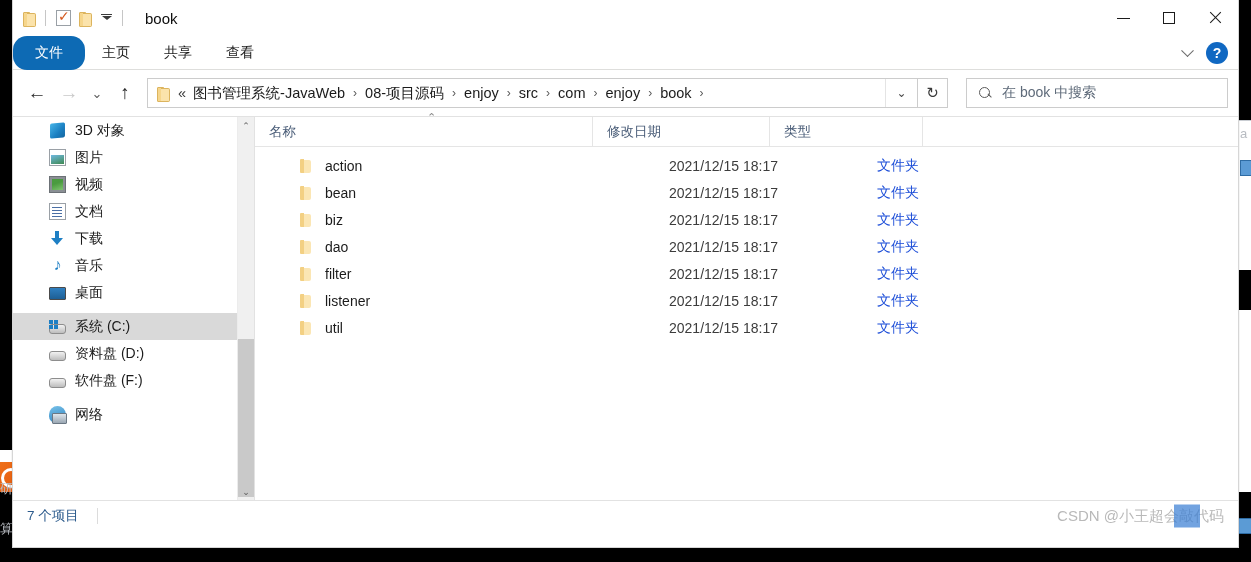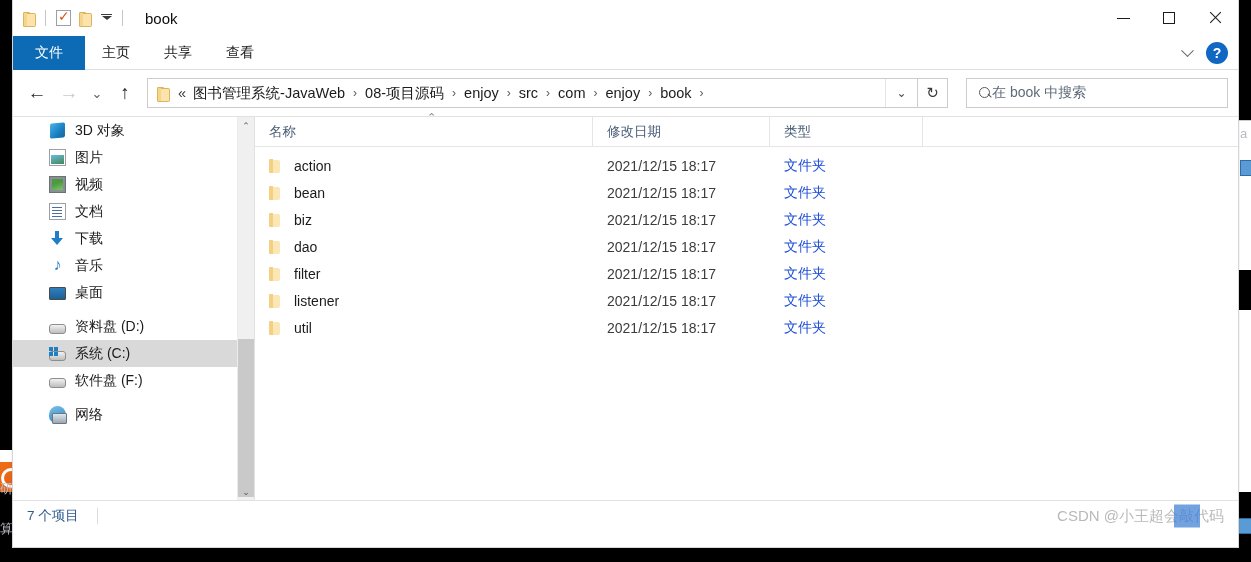--- a/index.html
+++ b/index.html
@@ -183,20 +183,21 @@
     align-items: stretch;
     border-bottom: 1px solid #dededc;
   }
   .rtab {
     display: flex; align-items: center; justify-content: center;
     min-width: 62px;
     padding: 3px 16px;
     font-size: 14px;
     color: #1b1b1b;
     height: 34px;
+    border-radius: 14px;
   }
   .rtab.file {
     background: #0d6ab4;
     color: #ffffff;
     min-width: 72px;
   }
   .ribbon-right {
     position: absolute;
     right: 4px; top: 0;
     height: 34px;
@@ -282,21 +283,21 @@
     font-size: 15px;
   }
   .searchbox {
     width: 262px;
     height: 30px;
     border: 1px solid #cccccc;
     border-left: none;
     display: flex;
     align-items: center;
     padding-left: 12px;
-    gap: 0;
+    gap: 10px;
     margin-left: 18px;
     background: #ffffff;
   }
   .search-ico {
     position: relative; width: 13px; height: 13px;
     flex: none;
   }
   .search-ico::before {
     content: "";
     position: absolute; left: 0; top: 0;
@@ -489,21 +490,21 @@
     overflow: hidden;
     padding-top: 5px;
   }
   .frow {
     display: flex;
     align-items: center;
     height: 27px;
     font-size: 14px;
     color: #1b1b1b;
   }
-  .fcell { flex: none; display: flex; align-items: flex-start; }
+  .fcell { flex: none; display: flex; align-items: flex-start; margin-left: 31px; }
   .fcell.name { width: 338px; padding-left: 14px; gap: 11px; }
   .fcell.date { width: 177px; padding-left: 14px; color: #3c3c3c; }
   .fcell.type { width: 153px; padding-left: 14px; color: #1d4ed8; }
   .fcell.size { width: 100px; padding-left: 14px; }
 
   .file-folder-ico {
     position: relative;
     width: 14px; height: 16px;
     flex: none;
   }
@@ -677,27 +678,27 @@
       </div>
       <div class="nav-item">
         <span class="nav-ico ico-music">♪</span>
         <span>音乐</span>
       </div>
       <div class="nav-item">
         <span class="nav-ico ico-desktop"></span>
         <span>桌面</span>
       </div>
       <div class="nav-gap"></div>
-      <div class="nav-item">
-        <span class="nav-ico ico-drive"></span>
-        <span>资料盘 (D:)</span>
-      </div>
       <div class="nav-item selected">
         <span class="nav-ico ico-drive-c"></span>
         <span>系统 (C:)</span>
+      </div>
+      <div class="nav-item">
+        <span class="nav-ico ico-drive"></span>
+        <span>资料盘 (D:)</span>
       </div>
       <div class="nav-item">
         <span class="nav-ico ico-drive"></span>
         <span>软件盘 (F:)</span>
       </div>
       <div class="nav-gap"></div>
       <div class="nav-item">
         <span class="nav-ico ico-net"></span>
         <span>网络</span>
       </div>

